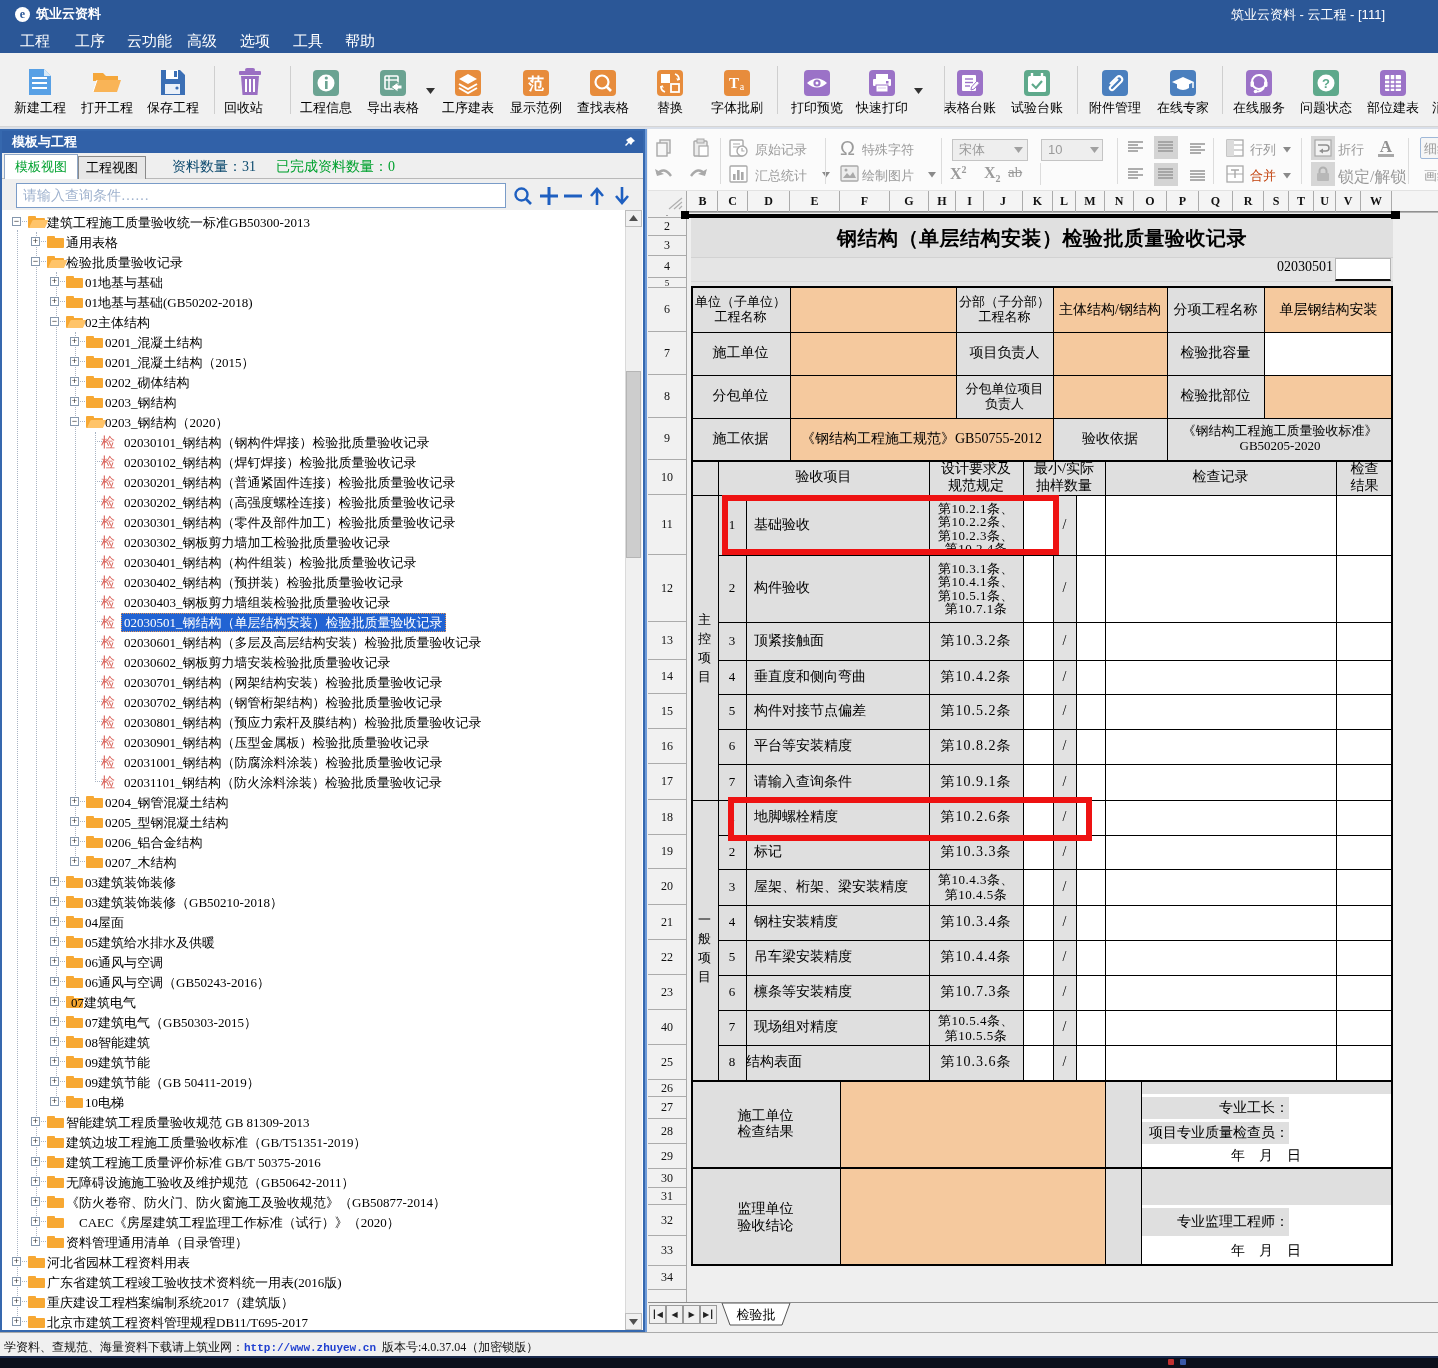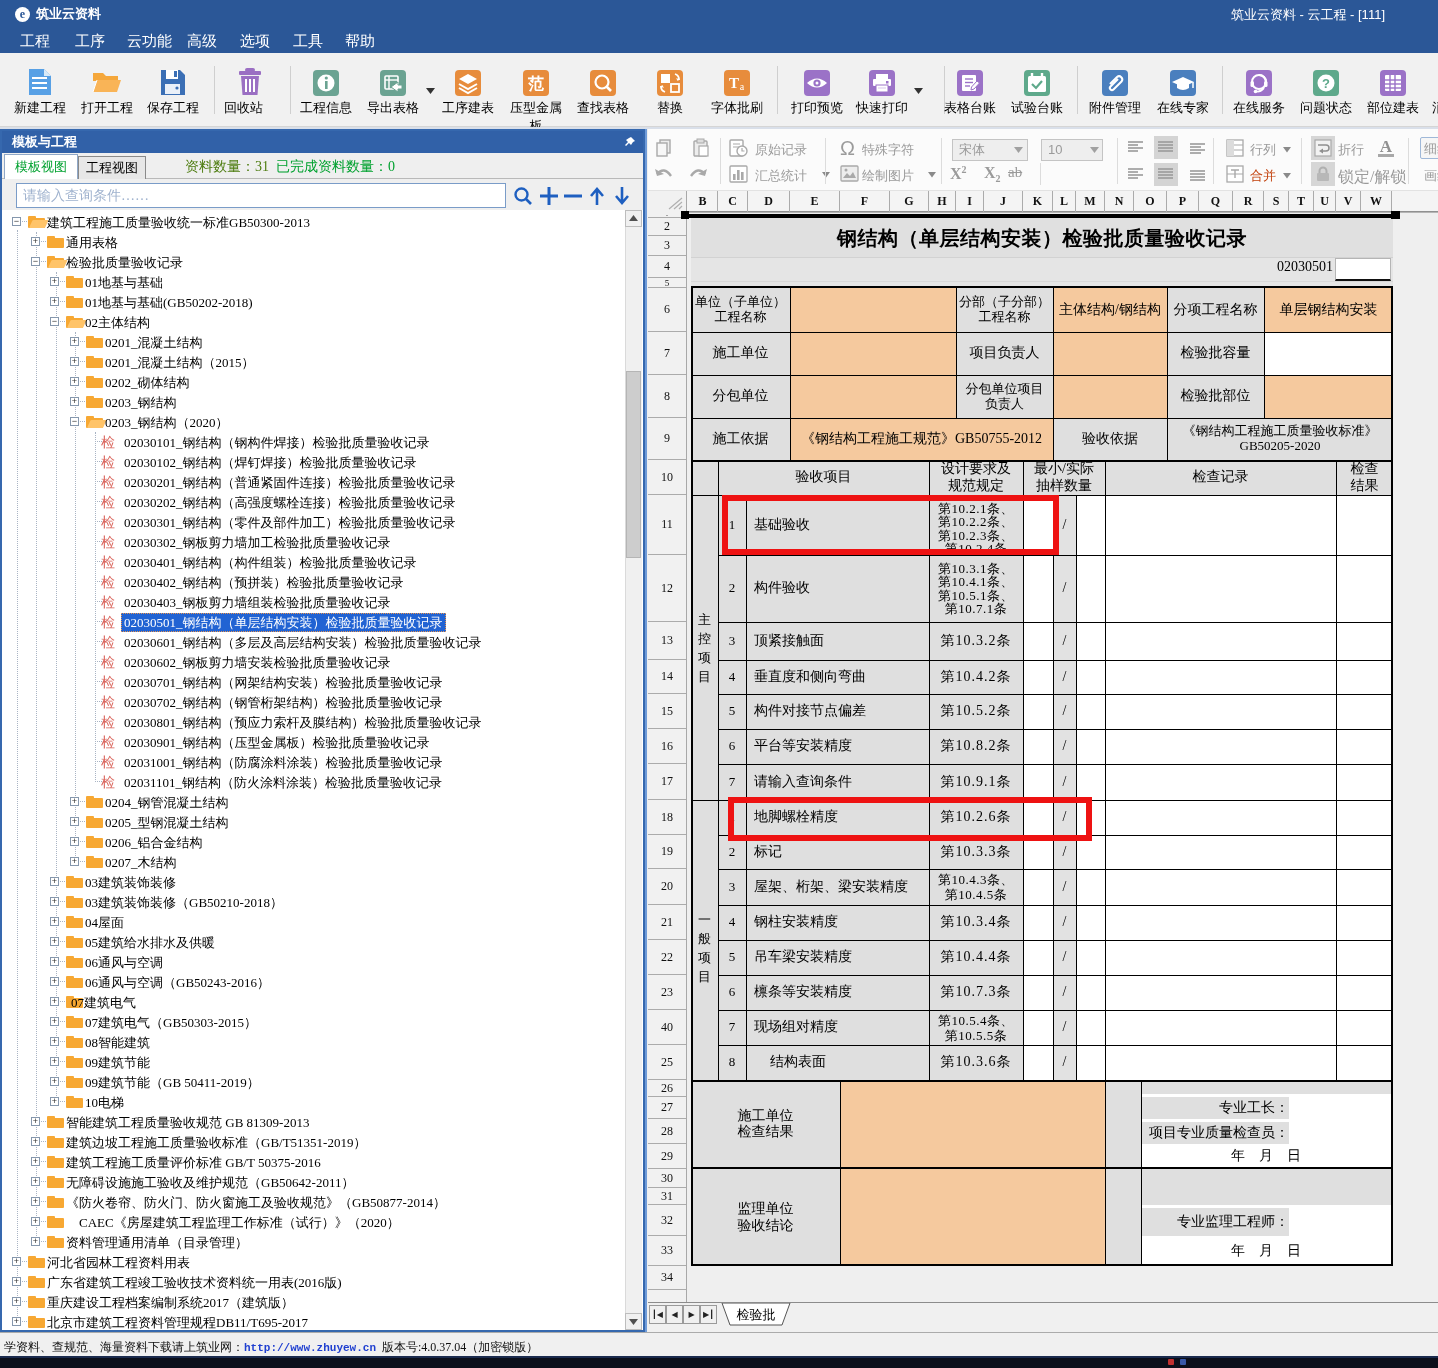--- a/index.html
+++ b/index.html
@@ -92,21 +92,21 @@
 <svg class="ab" style="left:455px;top:70px" width="26" height="26" viewBox="0 0 26 26">
     <path d="M13 4 l9 5 -9 5 -9 -5 z" fill="#fff"></path>
     <path d="M4 14 l9 5 9 -5" fill="none" stroke="#fff" stroke-width="2"></path>
     <path d="M4 18 l9 5 9 -5" fill="none" stroke="#fff" stroke-width="2"></path>
   </svg>
 <div style="position:absolute;left:442px;top:99px;width:52px;height:16px;font-size:13px;font-family:'Liberation Serif',serif;text-align:center;">工序建表</div>
 <div class="chip" style="left:523px;background:#E78C3C"></div>
 <svg class="ab" style="left:523px;top:70px" width="26" height="26" viewBox="0 0 26 26">
     <text x="13" y="19" font-size="16" font-weight="bold" fill="#fff" text-anchor="middle" font-family="Liberation Serif,serif">范</text>
   </svg>
-<div style="position:absolute;left:510px;top:99px;width:52px;height:16px;font-size:13px;font-family:'Liberation Serif',serif;text-align:center;">压型金属板</div>
+<div style="position:absolute;left:510px;top:99px;width:52px;height:16px;font-size:13px;font-family:'Liberation Serif',serif;text-align:center;">显示范例</div>
 <div class="chip" style="left:590px;background:#E78C3C"></div>
 <svg class="ab" style="left:590px;top:70px" width="26" height="26" viewBox="0 0 26 26">
     <circle cx="12" cy="12" r="6.5" fill="none" stroke="#fff" stroke-width="2.2"></circle>
     <line x1="16.5" y1="16.5" x2="21" y2="21" stroke="#fff" stroke-width="2.6"></line>
   </svg>
 <div style="position:absolute;left:577px;top:99px;width:52px;height:16px;font-size:13px;font-family:'Liberation Serif',serif;text-align:center;">查找表格</div>
 <div class="chip" style="left:657px;background:#E78C3C"></div>
 <svg class="ab" style="left:657px;top:70px" width="26" height="26" viewBox="0 0 26 26">
     <rect x="4" y="4" width="9" height="9" fill="#fff"></rect>
     <rect x="14" y="14" width="8" height="8" fill="none" stroke="#fff" stroke-width="1.8"></rect>
@@ -207,21 +207,21 @@
 <div style="position:absolute;left:1432px;top:99px;width:20px;height:16px;font-size:13px;font-family:'Liberation Serif',serif;">消</div>
 <div style="position:absolute;left:0px;top:127px;width:1438px;height:2px;background:#D9DFE9;"></div>
 <div style="position:absolute;left:0px;top:129px;width:645px;height:1203px;background:#EFEFEF;border:2px solid #3668AE;"></div>
 <div style="position:absolute;left:2px;top:131px;width:641px;height:22px;background:#3161A8;color:#fff;font-size:13px;font-weight:bold;line-height:22px;padding-left:10px;">模板与工程</div>
 <svg class="ab" style="left:624px;top:136px" width="12" height="12" viewBox="0 0 12 12">
     <path d="M7 1 l4 4 -2 1 -2 3 -2 -2 -3 3 -1 -1 3 -3 -2 -2 3 -2z" fill="#fff"></path>
   </svg>
 <div style="position:absolute;left:2px;top:153px;width:641px;height:26px;background:#EFEFEF;border-bottom:1px solid #B9B9B9;"></div>
 <div style="position:absolute;left:4px;top:154px;width:74px;height:25px;background:#fff;border:1px solid #90A8C8;border-bottom:none;font-size:13px;text-align:center;line-height:24px;color:#00A12F;font-family:'Liberation Serif',serif;">模板视图</div>
 <div style="position:absolute;left:78px;top:156px;width:68px;height:23px;background:#E7E7E7;border:1px solid #8A8A8A;border-bottom:none;font-size:13px;text-align:center;line-height:22px;font-family:'Liberation Serif',serif;">工程视图</div>
-<div style="position:absolute;left:172px;top:158px;width:120px;height:18px;color:#4d7c0f;font-size:14px;font-family:'Liberation Serif',serif;margin-left:13px;">资料数量：31</div>
+<div style="position:absolute;left:172px;top:158px;width:120px;height:18px;color:#0c4a6e;font-size:14px;font-family:'Liberation Serif',serif;">资料数量：31</div>
 <div style="position:absolute;left:276px;top:158px;width:170px;height:18px;color:#00A12F;font-size:14px;font-family:'Liberation Serif',serif;">已完成资料数量：0</div>
 <div style="position:absolute;left:2px;top:179px;width:641px;height:31px;background:#EFEFEF;"></div>
 <div style="position:absolute;left:16px;top:183px;width:490px;height:25px;background:#fff;border:1px solid #7A9CC8;font-size:14px;color:#9FB2CE;line-height:23px;padding-left:6px;font-family:'Liberation Serif',serif;">请输入查询条件……</div>
 <svg class="ab" style="left:513px;top:186px" width="20" height="20" viewBox="0 0 20 20">
     <circle cx="8.5" cy="8.5" r="6" fill="none" stroke="#1E5FC0" stroke-width="2.4"></circle>
     <line x1="13" y1="13" x2="18" y2="18" stroke="#1E5FC0" stroke-width="2.6"></line>
   </svg>
 <svg class="ab" style="left:539px;top:186px" width="20" height="20" viewBox="0 0 20 20">
     <line x1="10" y1="1" x2="10" y2="19" stroke="#1E5FC0" stroke-width="3"></line>
     <line x1="1" y1="10" x2="19" y2="10" stroke="#1E5FC0" stroke-width="3"></line>
@@ -1037,21 +1037,21 @@
 <div style="position:absolute;left:1336px;top:975px;width:57px;height:35px;display:flex;align-items:center;justify-content:center;text-align:center;background:#fff;font-size:14px;color:#000;line-height:1.15;font-family:'Liberation Serif',serif;"></div>
 <div style="position:absolute;left:718px;top:1010px;width:28px;height:35px;display:flex;align-items:center;justify-content:center;text-align:center;background:#DFDFDF;font-size:13px;color:#000;line-height:1.15;font-family:'Liberation Serif',serif;">7</div>
 <div style="position:absolute;left:746px;top:1010px;width:183px;height:35px;display:flex;align-items:center;justify-content:center;text-align:center;background:#DFDFDF;font-size:14px;color:#000;line-height:1.15;font-family:'Liberation Serif',serif;justify-content:flex-start;padding-left:8px;text-align:left;">现场组对精度</div>
 <div style="position:absolute;left:929px;top:1010px;width:94px;height:35px;display:flex;align-items:center;justify-content:center;text-align:center;background:#DFDFDF;font-size:13px;color:#000;line-height:1.15;font-family:'Liberation Serif',serif;letter-spacing:0.5px;line-height:15px;">第10.5.4条、<br>第10.5.5条</div>
 <div style="position:absolute;left:1023px;top:1010px;width:30px;height:35px;display:flex;align-items:center;justify-content:center;text-align:center;background:#fff;font-size:14px;color:#000;line-height:1.15;font-family:'Liberation Serif',serif;"></div>
 <div style="position:absolute;left:1053px;top:1010px;width:23px;height:35px;display:flex;align-items:center;justify-content:center;text-align:center;background:#E2E2E2;font-size:14px;color:#000;line-height:1.15;font-family:'Liberation Serif',serif;">/</div>
 <div style="position:absolute;left:1076px;top:1010px;width:29px;height:35px;display:flex;align-items:center;justify-content:center;text-align:center;background:#fff;font-size:14px;color:#000;line-height:1.15;font-family:'Liberation Serif',serif;"></div>
 <div style="position:absolute;left:1105px;top:1010px;width:231px;height:35px;display:flex;align-items:center;justify-content:center;text-align:center;background:#fff;font-size:14px;color:#000;line-height:1.15;font-family:'Liberation Serif',serif;"></div>
 <div style="position:absolute;left:1336px;top:1010px;width:57px;height:35px;display:flex;align-items:center;justify-content:center;text-align:center;background:#fff;font-size:14px;color:#000;line-height:1.15;font-family:'Liberation Serif',serif;"></div>
 <div style="position:absolute;left:718px;top:1045px;width:28px;height:35px;display:flex;align-items:center;justify-content:center;text-align:center;background:#DFDFDF;font-size:13px;color:#000;line-height:1.15;font-family:'Liberation Serif',serif;">8</div>
-<div style="position:absolute;left:746px;top:1045px;width:183px;height:35px;display:flex;align-items:center;justify-content:center;text-align:center;background:#DFDFDF;font-size:14px;color:#000;line-height:1.15;font-family:'Liberation Serif',serif;justify-content:flex-start;padding-left:24px;text-align:left;">结构表面</div>
+<div style="position:absolute;left:746px;top:1045px;width:183px;height:35px;display:flex;align-items:center;justify-content:center;text-align:center;background:#DFDFDF;font-size:14px;color:#000;line-height:1.15;font-family:'Liberation Serif',serif;justify-content:flex-start;padding-left:0;text-align:left;">结构表面</div>
 <div style="position:absolute;left:929px;top:1045px;width:94px;height:35px;display:flex;align-items:center;justify-content:center;text-align:center;background:#DFDFDF;font-size:14px;color:#000;line-height:1.15;font-family:'Liberation Serif',serif;letter-spacing:1px;">第10.3.6条</div>
 <div style="position:absolute;left:1023px;top:1045px;width:30px;height:35px;display:flex;align-items:center;justify-content:center;text-align:center;background:#fff;font-size:14px;color:#000;line-height:1.15;font-family:'Liberation Serif',serif;"></div>
 <div style="position:absolute;left:1053px;top:1045px;width:23px;height:35px;display:flex;align-items:center;justify-content:center;text-align:center;background:#E2E2E2;font-size:14px;color:#000;line-height:1.15;font-family:'Liberation Serif',serif;">/</div>
 <div style="position:absolute;left:1076px;top:1045px;width:29px;height:35px;display:flex;align-items:center;justify-content:center;text-align:center;background:#fff;font-size:14px;color:#000;line-height:1.15;font-family:'Liberation Serif',serif;"></div>
 <div style="position:absolute;left:1105px;top:1045px;width:231px;height:35px;display:flex;align-items:center;justify-content:center;text-align:center;background:#fff;font-size:14px;color:#000;line-height:1.15;font-family:'Liberation Serif',serif;"></div>
 <div style="position:absolute;left:1336px;top:1045px;width:57px;height:35px;display:flex;align-items:center;justify-content:center;text-align:center;background:#fff;font-size:14px;color:#000;line-height:1.15;font-family:'Liberation Serif',serif;"></div>
 <div style="position:absolute;left:691px;top:1080px;width:149px;height:88px;display:flex;align-items:center;justify-content:center;text-align:center;background:#DFDFDF;font-size:14px;color:#000;line-height:1.15;font-family:'Liberation Serif',serif;">施工单位<br>检查结果</div>
 <div style="position:absolute;left:840px;top:1080px;width:266px;height:88px;display:flex;align-items:center;justify-content:center;text-align:center;background:#F5C99E;font-size:14px;color:#000;line-height:1.15;font-family:'Liberation Serif',serif;"></div>
 <div style="position:absolute;left:1106px;top:1080px;width:35px;height:88px;display:flex;align-items:center;justify-content:center;text-align:center;background:#DFDFDF;font-size:14px;color:#000;line-height:1.15;font-family:'Liberation Serif',serif;"></div>
 <div style="position:absolute;left:691px;top:1169px;width:149px;height:97px;display:flex;align-items:center;justify-content:center;text-align:center;background:#DFDFDF;font-size:14px;color:#000;line-height:1.15;font-family:'Liberation Serif',serif;">监理单位<br>验收结论</div>

